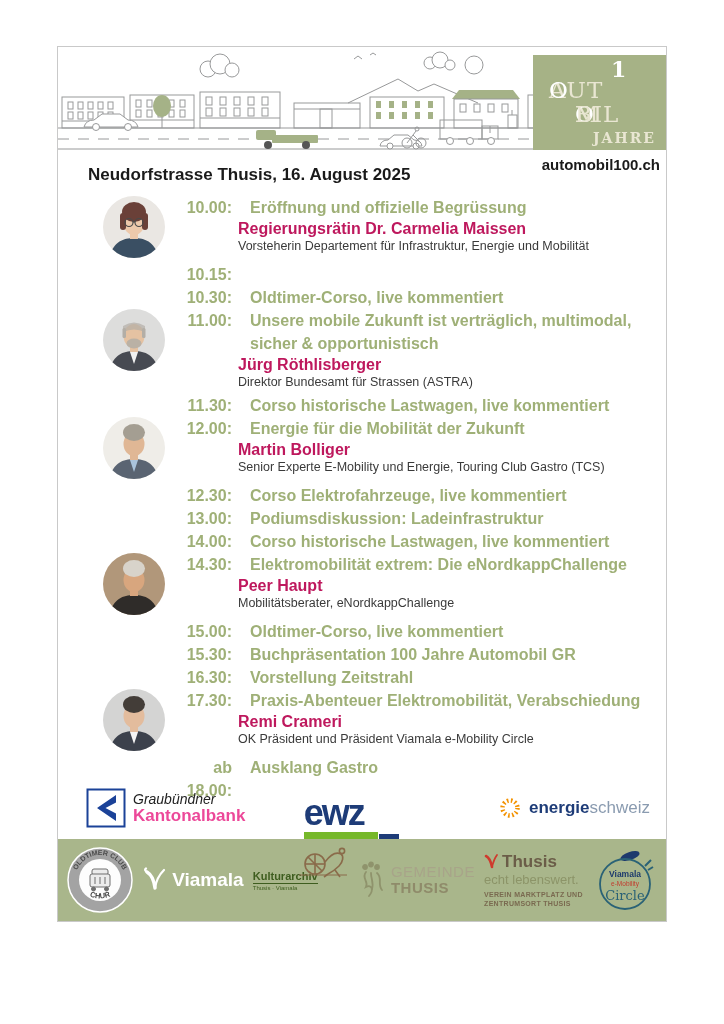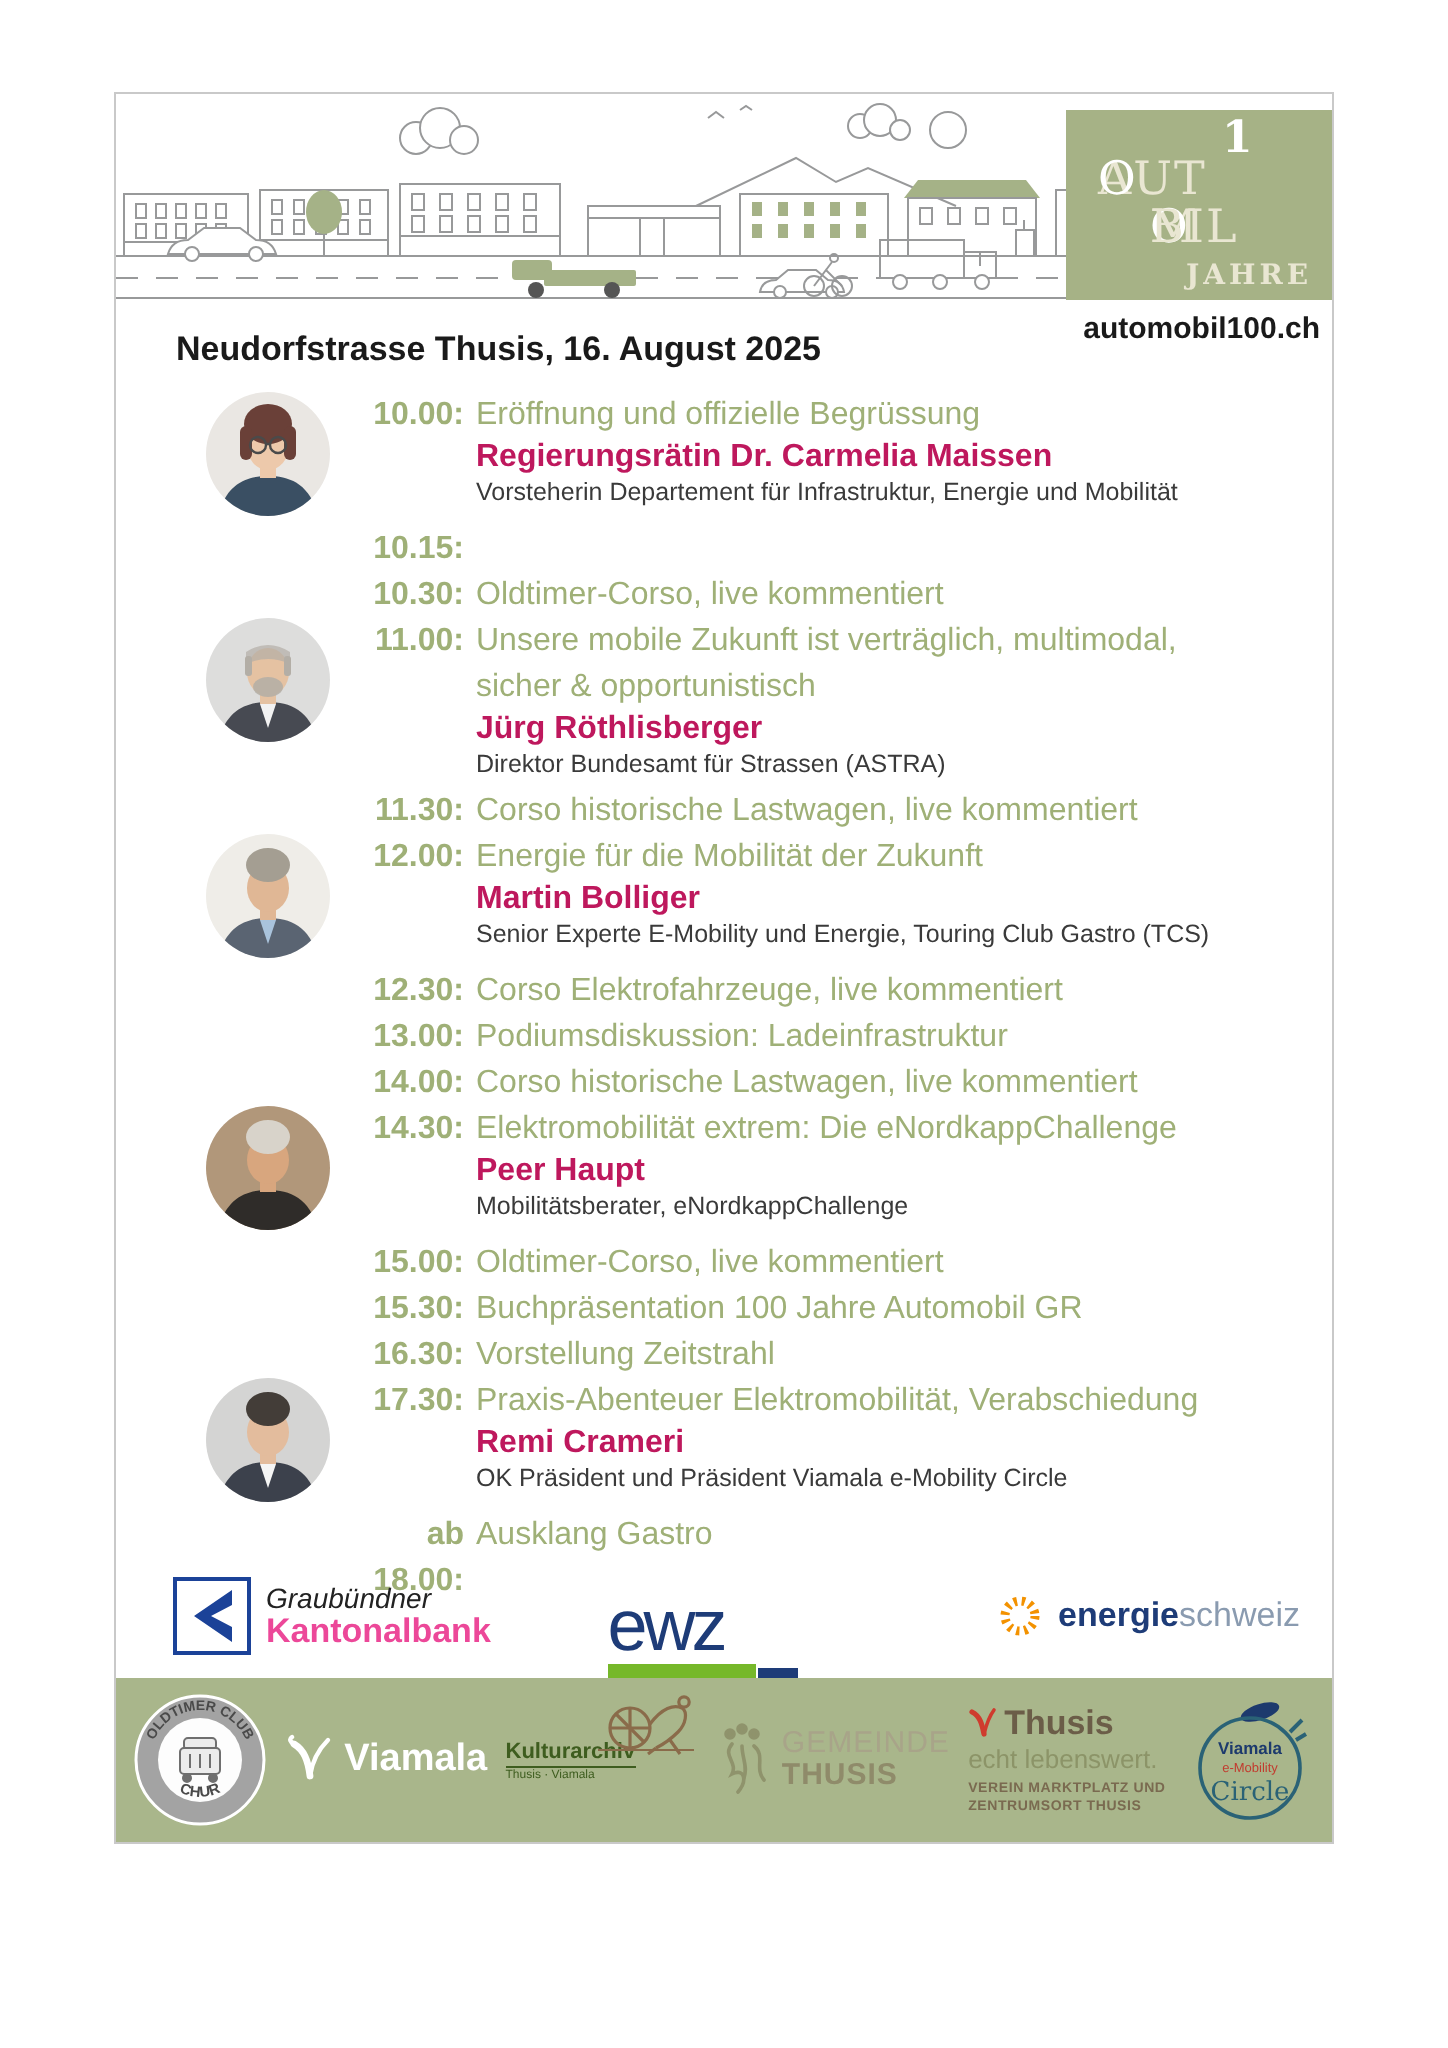--- a/index.html
+++ b/index.html
@@ -21,30 +21,30 @@
   .title{position:absolute;top:118px;left:30px;font-size:17px;font-weight:bold;color:#1a1a1a;}
   
   .schedule{position:absolute;top:149px;left:0;right:0;}
   .sch-row{display:grid;grid-template-columns:107px 67px 1fr;align-items:start;}
   .sch-row.has-speaker{margin-bottom:5px;}
   .av-zone{position:relative;height:100%;}
   .avatar{width:62px;height:62px;border-radius:50%;overflow:hidden;margin-left:45px;margin-top:0;}
   .avatar svg{display:block;}
   .sch-time{font-size:16px;font-weight:bold;color:var(--accent,#9fb077);text-align:right;line-height:23px;}
   .sch-txt{padding-left:6px;padding-right:4px;}
-  .sch-title{font-size:16px;font-weight:normal;color:var(--accent,#9fb077);line-height:23px;white-space:pre-line;}
+  .sch-title{font-size:16px;font-weight:bold;color:var(--accent,#9fb077);line-height:23px;white-space:pre-line;margin-left:12px;}
   .sch-speaker{font-size:16px;font-weight:bold;color:#be185d;line-height:20px;}
   .sch-role{font-size:12.5px;color:#3a3a3a;line-height:14px;}
   
   .sponsors{position:absolute;top:731px;left:0;right:0;height:60px;display:flex;align-items:center;justify-content:space-between;padding:0 16px 0 28px;box-sizing:border-box;}
   .gkb{display:flex;align-items:center;gap:7px;}
   .gkb-txt div:first-child{font-size:14px;color:#222;line-height:15px;font-style:italic;}
   .gkb-txt div:last-child{font-size:17px;font-weight:bold;color:#ec4899;line-height:18px;}
   .ewz{display:flex;flex-direction:column;align-items:flex-start;margin-left:-40px;}
-  .ewz-word{font-size:36px;font-weight:normal;color:var(--navy,#1e3c78);letter-spacing:-2px;line-height:30px;font-family:"Liberation Sans",sans-serif;margin-top:20px;}
+  .ewz-word{font-size:36px;font-weight:bold;color:var(--navy,#1e3c78);letter-spacing:-2px;line-height:30px;font-family:"Liberation Sans",sans-serif;margin-top:20px;}
   .ewz-bar{display:flex;margin-top:4px;}
   .ewz-bar .g{width:74px;height:7px;background:var(--ewz-green,#76b82a);}
   .ewz-bar .n{width:20px;height:7px;background:var(--navy,#1e3c78);position:relative;top:2px;margin-left:1px;}
   .ech{display:flex;align-items:center;gap:6px;}
   .ech-txt{font-size:17px;}
   .ech-txt .b{font-weight:bold;color:var(--navy,#1e3c78);}
   .ech-txt .l{color:#8a9bb0;}
   
   .footerbar{position:absolute;left:0;right:0;bottom:0;height:82px;background:var(--bar-bg,#a9b68b);display:flex;align-items:center;justify-content:space-between;padding:0 8px;box-sizing:border-box;}
   .fb-item{display:flex;align-items:center;}

